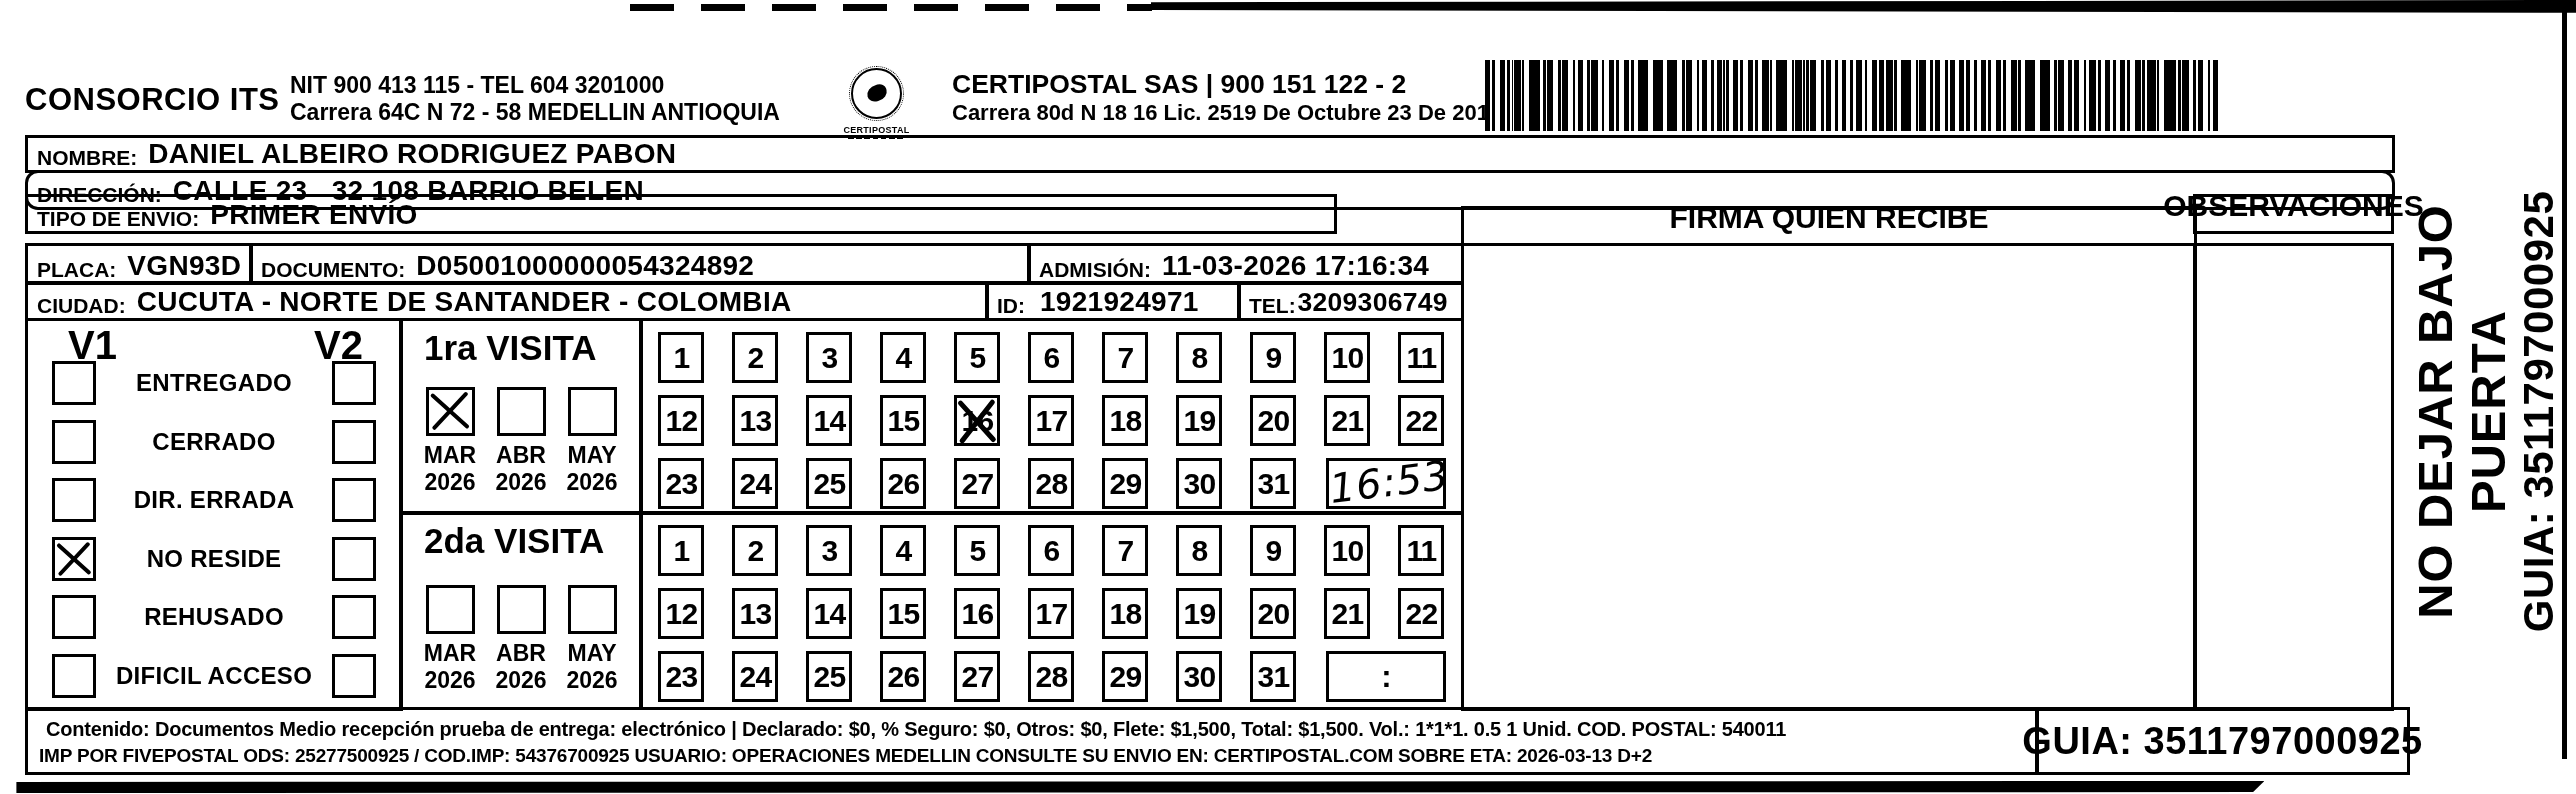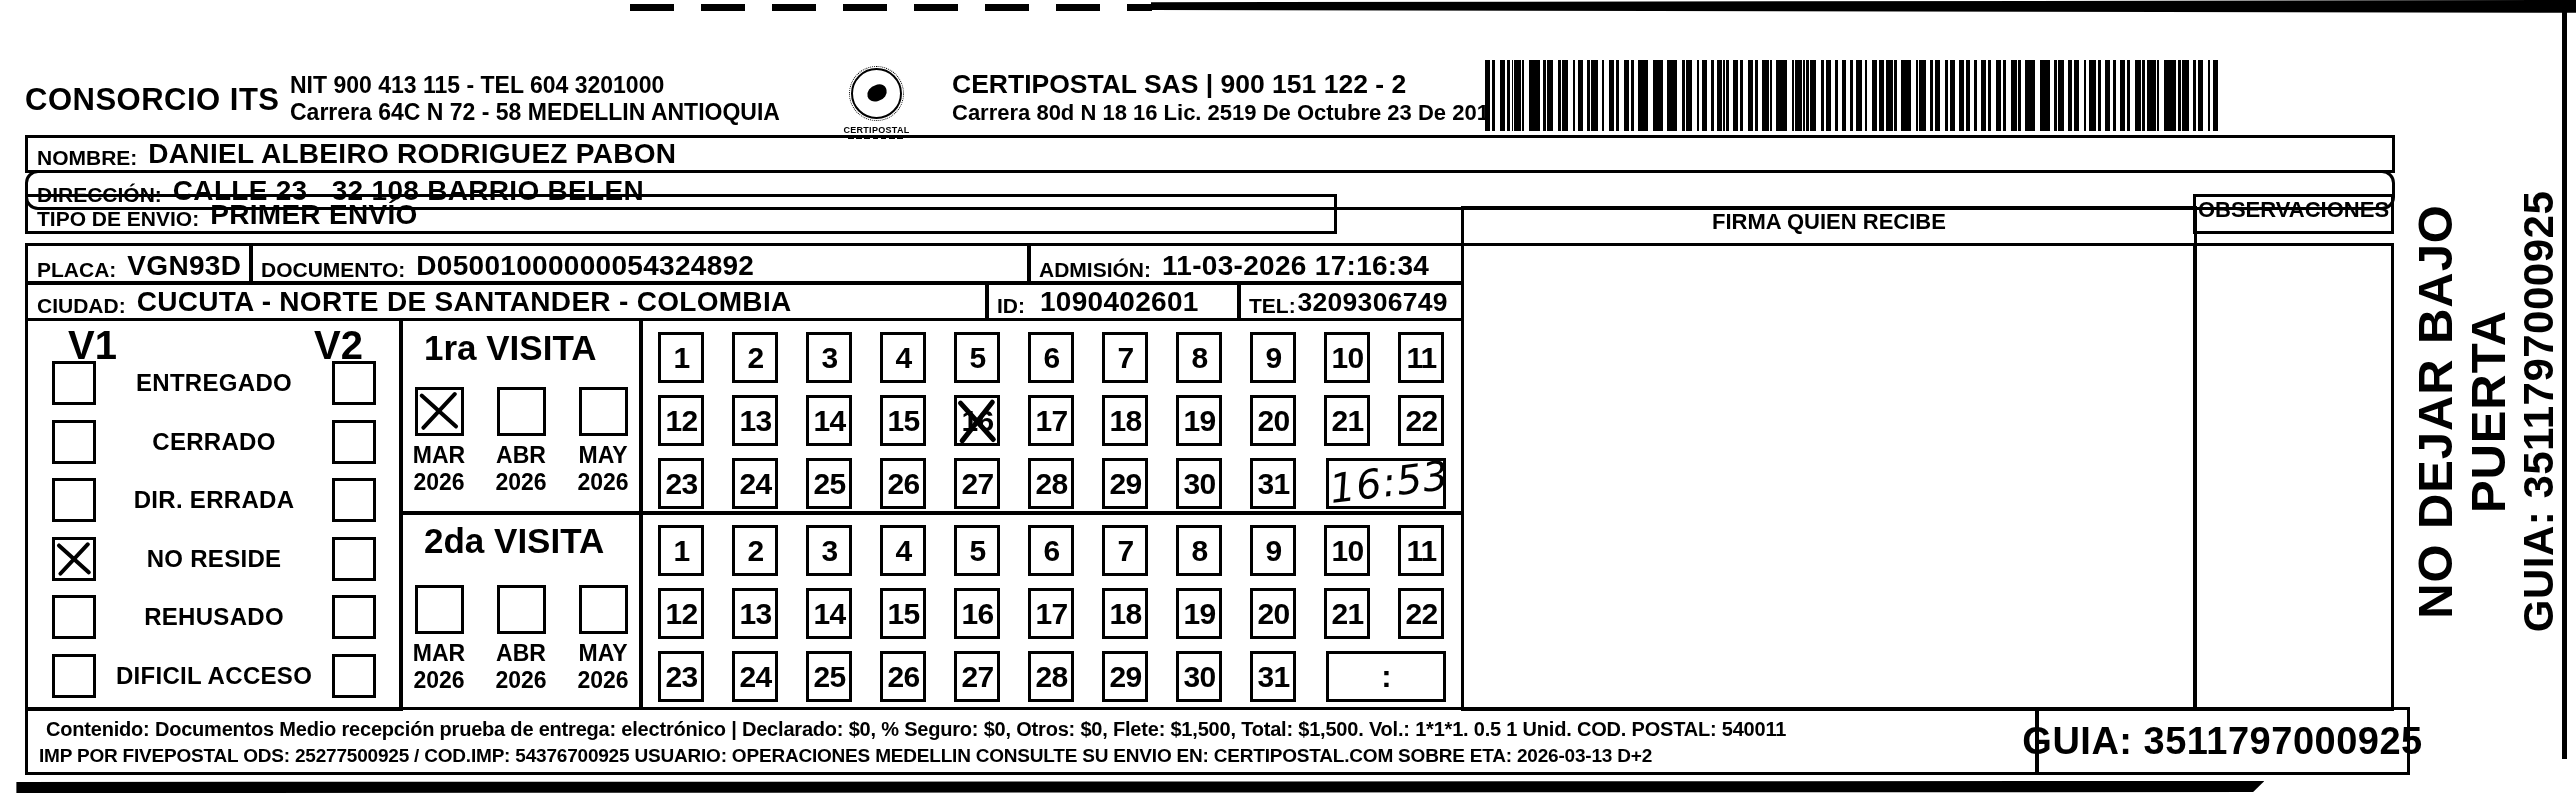--- a/index.html
+++ b/index.html
@@ -33,39 +33,39 @@
       repeating-linear-gradient(90deg,#000 0 2.7px,transparent 2.7px 7.3px),
       repeating-linear-gradient(90deg,#000 0 4.6px,transparent 4.6px 15.5px),
       repeating-linear-gradient(90deg,#000 0 1.8px,transparent 1.8px 26.5px),
       repeating-linear-gradient(90deg,transparent 0 8.2px,#fff 8.2px 12px,transparent 12px 37px);}
 
   
   .cell{position:absolute;border:3.7px solid #000;box-sizing:border-box;display:flex;
         align-items:flex-end;padding:0 9px;white-space:pre;}
   .lbl{font-size:21px;font-weight:700;margin-right:11px;flex:0 0 auto;}
   .val{font-size:28px;font-weight:700;letter-spacing:0.3px;}
-  .col-header{justify-content:center;font-size:22px;font-weight:700;padding:8px;}
+  .col-header{justify-content:center;font-size:30px;font-weight:700;padding:8px;}
 
   
   .v-label{position:absolute;top:1.8px;font-size:40px;font-weight:700;}
   .status-rows{position:absolute;left:24px;right:24px;top:40px;display:flex;
                flex-direction:column;gap:14.6px;}
   .st-row{display:flex;align-items:center;justify-content:space-between;height:44px;}
   .st-label{flex:1;text-align:center;font-size:24px;font-weight:700;letter-spacing:0.3px;}
 
   .cb{position:relative;width:44px;height:44px;border:3.7px solid #000;box-sizing:border-box;flex:0 0 auto;}
   .cb.checked::before,.cb.checked::after{content:"";position:absolute;left:-8%;top:44%;
     width:116%;height:3.7px;background:#000;border-radius:1.8px;}
   .cb.checked::before{transform:rotate(42deg);}
   .cb.checked::after{transform:rotate(-47deg);}
   .cb-lg{width:49px;height:49px;}
 
   
   .visit-title{position:absolute;left:22px;top:7.3px;font-size:35px;font-weight:700;}
-  .month-cols{position:absolute;left:0;right:0;display:flex;justify-content:center;gap:11px;}
+  .month-cols{position:absolute;left:0;right:0;display:flex;justify-content:center;}
   .m-top{top:66px;} .m-bot{top:71px;}
   .month-col{display:flex;flex-direction:column;align-items:center;width:71px;}
   .month-name{font-size:23px;font-weight:700;margin-top:5.5px;}
   .month-year{font-size:23px;font-weight:700;}
 
   
   .day-wrap{position:absolute;inset:0;padding:11px 16.4px;display:flex;flex-wrap:wrap;
     column-gap:28px;row-gap:12px;align-content:flex-start;box-sizing:border-box;}
   .day{position:relative;width:46px;height:51px;border:3.7px solid #000;box-sizing:border-box;
     display:flex;align-items:center;justify-content:center;font-size:30px;font-weight:700;letter-spacing:-0.9px;}
@@ -144,21 +144,21 @@
   <div class="cell" style="left:1027px;top:243px;width:437px;height:42px;">
     <span class="lbl">ADMISIÓN:</span>
     <span class="val">11-03-2026 17:16:34</span>
   </div>
   <div class="cell" style="left:25px;top:281px;width:964px;height:40px;">
     <span class="lbl">CIUDAD:</span>
     <span class="val">CUCUTA - NORTE DE SANTANDER - COLOMBIA</span>
   </div>
   <div class="cell" style="left:985px;top:281px;width:256px;height:40px;">
     <span class="lbl" style="margin-right:15px;">ID:</span>
-    <span class="val">1090402601</span>
+    <span class="val">1921924971</span>
   </div>
   <div class="cell" style="left:1237px;top:281px;width:227px;height:40px;">
     <span class="lbl" style="margin-right:1.8px;">TEL:</span>
     <span class="val" style="font-size:26.5px;">3209306749</span>
   </div>
 
   <div class="cell" style="left:1461px;top:243px;width:736px;height:468px;"></div>
   <div class="cell" style="left:2193px;top:243px;width:201px;height:468px;"></div>
 
   <div class="cell" style="left:25px;top:318px;width:378px;height:393px;padding:0;">

